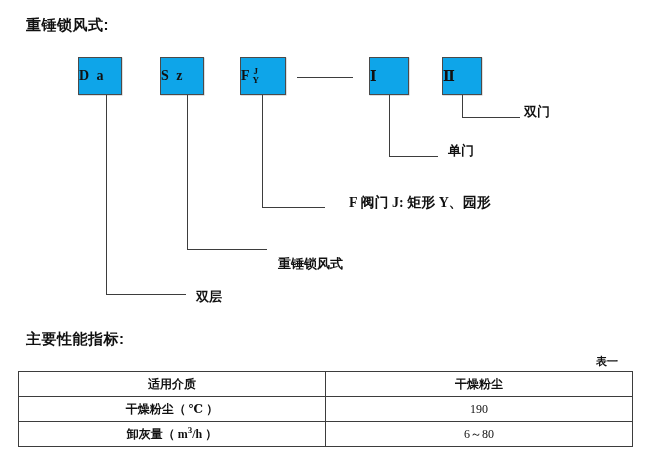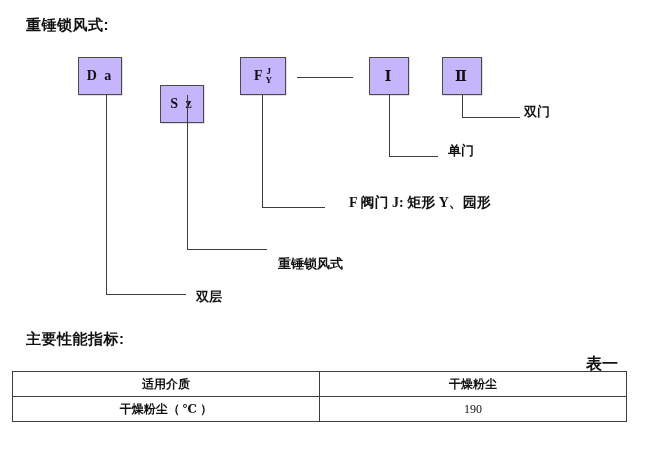--- a/index.html
+++ b/index.html
@@ -27,24 +27,24 @@
     white-space: nowrap;
   }
   #heading-model   { left: 26px; top: 16px; }
   #heading-specs   { left: 26px; top: 330px; }
 
   
   .code-box {
     position: absolute;
     border: 1px solid #4a4a4a;
     box-sizing: border-box;
-    background: #c4b5fd;
+    background: #0ea5e9;
     display: flex;
     align-items: center;
-    justify-content: center;
+    justify-content: flex-start;
     font-family: "Liberation Serif", "DejaVu Serif", serif;
     font-weight: bold;
     font-size: 14px;
     color: #111111;
     box-shadow: 0.5px 0.5px 0 #bdbdbd;
   }
   .code-box .letter { letter-spacing: 2px; }
 
   
   .stack {
@@ -82,27 +82,27 @@
     font-weight: bold;
     font-size: 14px;
   }
 
   
   #table-caption {
     position: absolute;
     right: 32px;
     top: 354px;
     font-family: "Liberation Sans", "DejaVu Sans", sans-serif;
-    font-size: 16px;
+    font-size: 11px;
     font-weight: bold;
     color: #111111;
   }
   #spec-table {
     position: absolute;
-    left: 12px;
+    left: 18px;
     top: 371px;
     width: 615px;
     border-collapse: collapse;
     table-layout: fixed;
     background: #ffffff;
   }
   #spec-table td {
     border: 1px solid #3d3d3d;
     height: 24px;
     text-align: center;
@@ -127,21 +127,21 @@
 </style>
 </head>
 <body>
 
 <div class="section-heading" id="heading-model">重锤锁风式:</div>
 
 <div class="code-box" id="box-da" style="left:78px; top:57px; width:44px; height:38px;">
   <span class="letter">D a</span>
 </div>
 
-<div class="code-box" id="box-sz" style="left:160px; top:57px; width:44px; height:38px;margin-top:28px;">
+<div class="code-box" id="box-sz" style="left:160px; top:57px; width:44px; height:38px;">
   <span class="letter">S z</span>
 </div>
 
 <div class="code-box" id="box-fjy" style="left:240px; top:57px; width:46px; height:38px;">
   <span class="letter">F</span>
   <span class="stack">
     <span>J</span>
     <span>Y</span>
   </span>
 </div>
@@ -183,14 +183,18 @@
 <table id="spec-table">
   <tbody>
     <tr>
       <td class="label-cell">适用介质</td>
       <td class="value-cell">干燥粉尘</td>
     </tr>
     <tr>
       <td class="label-cell">干燥粉尘（ ℃ ）</td>
       <td class="value-cell">190</td>
     </tr>
+    <tr>
+      <td class="label-cell"><span>卸灰量（ m</span><sup class="unit">3</sup><span>/h ）</span></td>
+      <td class="value-cell">6～80</td>
+    </tr>
   </tbody>
 </table>
 
 </body></html>

